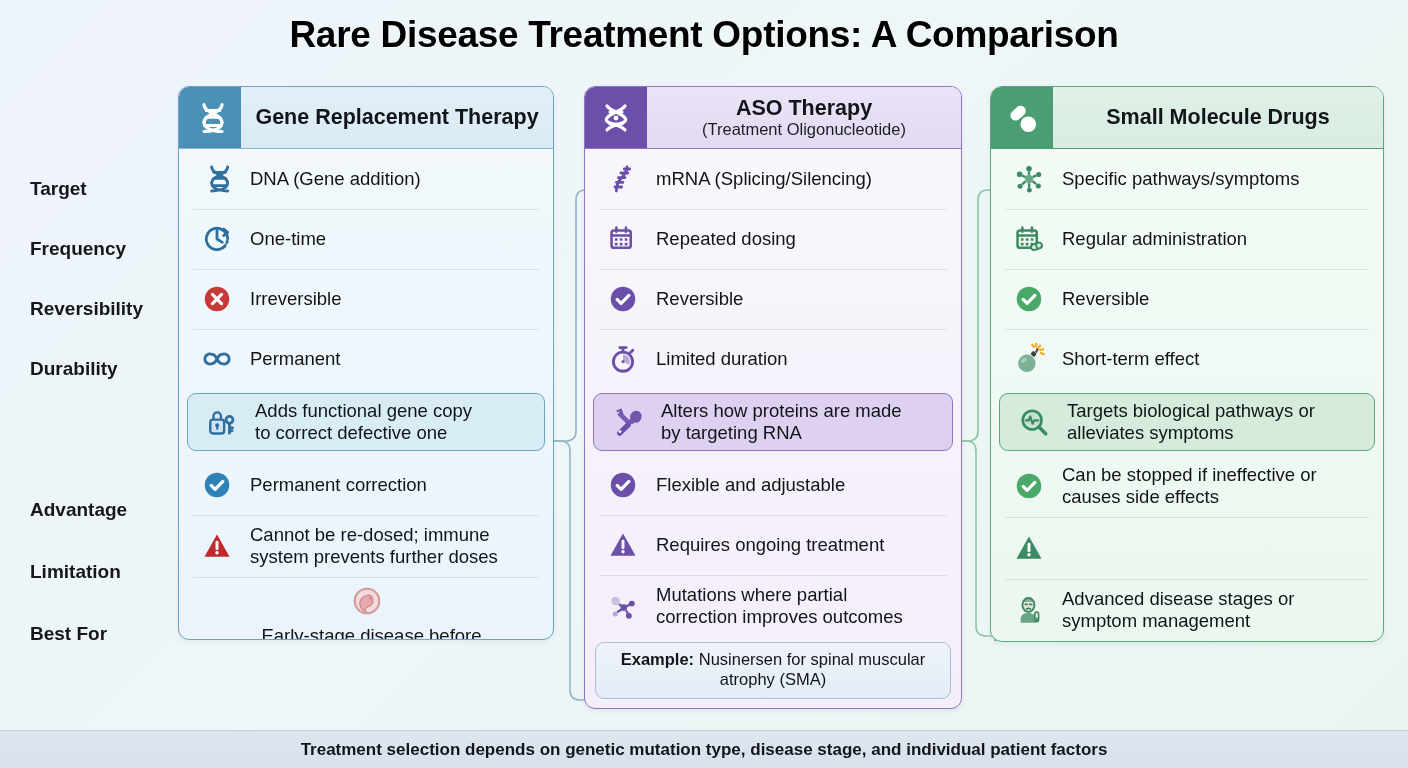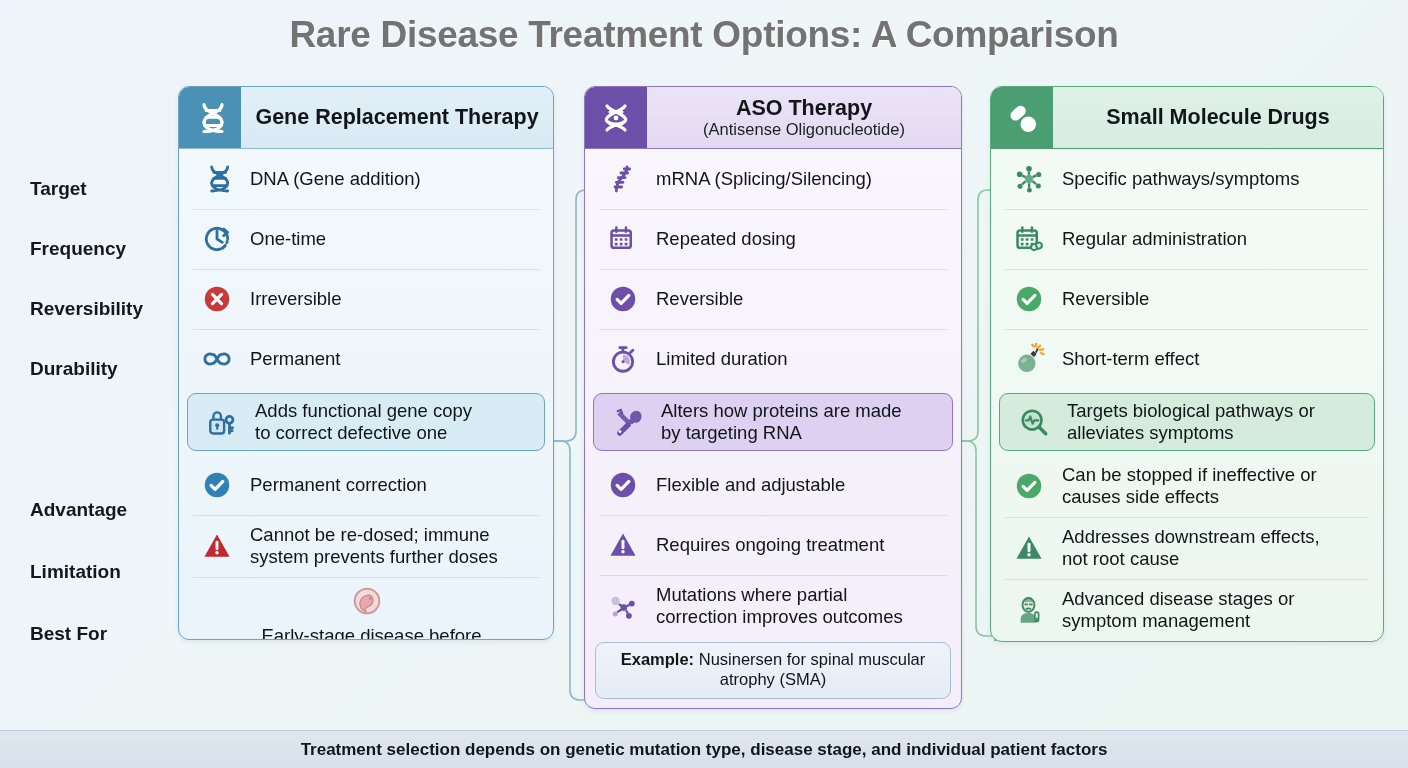--- a/index.html
+++ b/index.html
@@ -13,21 +13,21 @@
   }
 
   
   #title {
     position: absolute;
     top: 14px; left: 0; width: 1408px;
     text-align: center;
     font-size: 37px;
     font-weight: bold;
     letter-spacing: -0.3px;
-    color: #737373;
+    color: #000000;
     text-shadow: 1px 1px 0 rgba(255,255,255,0.7);
   }
 
   
   #rail { position: absolute; left: 0; top: 0; width: 178px; height: 768px; }
   .rail-label {
     position: absolute;
     left: 30px;
     font-size: 19px;
     font-weight: bold;
@@ -307,21 +307,21 @@
             <g stroke="#ffffff" fill="none" stroke-width="2.1" stroke-linecap="round" stroke-linejoin="round">
               <path d="M6 4c3 4 9 4 12 8s-9 4-12 8"></path>
               <path d="M18 4c-3 4-9 4-12 8s9 4 12 8"></path>
               <path d="M8 8h8M8 16h8"></path>
             </g>
             <circle cx="12" cy="12" r="1.6" fill="#ffffff"></circle>
           </svg>
         </div>
         <div class="col-head-txt">
           <div class="col-head-title">ASO Therapy</div>
-          <div class="col-head-sub">(Antisense Oligonucleotide)</div>
+          <div class="col-head-sub">(Treatment Oligonucleotide)</div>
         </div>
       </div>
       <div class="rows">
         <div class="row" style="height: 60px;">
           <div class="row-ico">
             <svg width="32" height="32" viewBox="0 0 24 24" aria-hidden="true">
               <g stroke="#6b4fa8" fill="none" stroke-width="2.1" stroke-linecap="round" stroke-linejoin="round">
                 <path d="M7 21c0-5 2-8 4-10s4-4 4-8"></path>
                 <path d="M6 18h5M7 14.5h5M8.5 11h5M10.5 7.5h5M13 4.5h4"></path>
               </g>
@@ -528,22 +528,20 @@
 causes side effects</div>
         </div>
         <div class="row" style="height: 62px;">
           <div class="row-ico">
             <svg width="32" height="32" viewBox="0 0 24 24" aria-hidden="true">
               <path d="M12 3.4L21.4 20H2.6z" fill="#3c8a63"></path>
               <path d="M12 9.2v4.8" stroke="#fff" stroke-width="2.2" stroke-linecap="round"></path>
               <circle cx="12" cy="17" r="1.3" fill="#fff"></circle>
             </svg>
           </div>
-          <div class="row-txt" style="white-space: pre-line;">Addresses downstream effects,
-not root cause</div>
         </div>
         <div class="row" style="height: 62px;">
           <div class="row-ico">
             <svg width="32" height="32" viewBox="0 0 24 24" aria-hidden="true">
               <path d="M5.8 21.6v-3.2c0-2.1 1.7-3.5 3.7-4l2-.6 2 .6c2 .5 3.7 1.9 3.7 4v3.2z" fill="#3c8a63" opacity=".75"></path>
               <ellipse cx="11.6" cy="8.2" rx="4.5" ry="5.2" fill="#e9e3da" stroke="#3c8a63" stroke-width="1.4"></ellipse>
               <path d="M7.3 6c.4-2.4 2.3-3.6 4.3-3.6 2.1 0 3.9 1.2 4.3 3.6" fill="#3c8a63" opacity=".55"></path>
               <g stroke="#3c8a63" stroke-width="1.3" stroke-linecap="round">
                 <path d="M9.2 7.8h1.5M12.6 7.8h1.5M10.1 11.2c.9-.6 2.1-.6 3 0"></path>
               </g>

